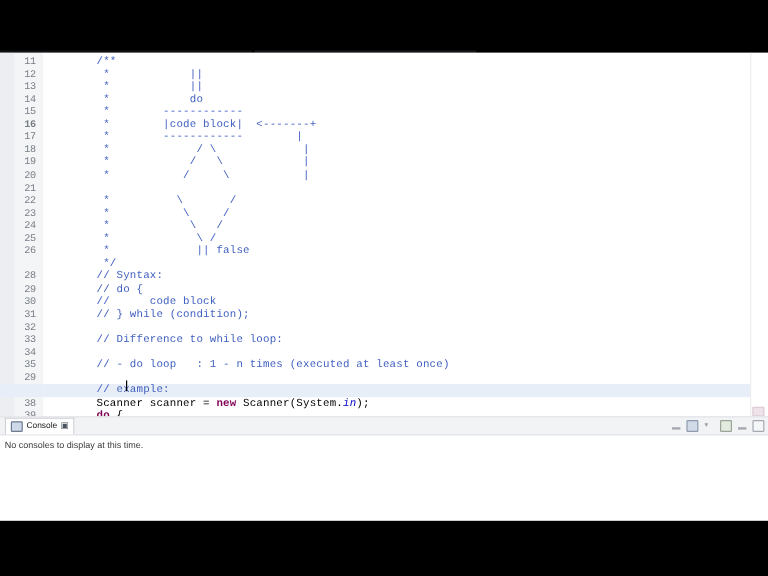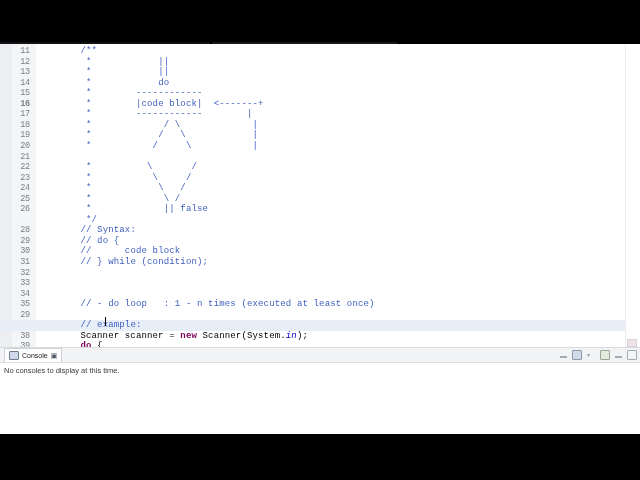--- a/index.html
+++ b/index.html
@@ -237,20 +237,23 @@
           </div>
           <div class="row" style="position: absolute; left: 0px; top: 202.45px; width: 590px;">
             <span class="code" style="left: 0px;"><span class="plain">        </span><span class="cmt">//      code block</span></span>
           </div>
           <div class="row" style="position: absolute; left: 0px; top: 213px; width: 590px;">
             <span class="code" style="left: 0px;"><span class="plain">        </span><span class="cmt">// } while (condition);</span></span>
           </div>
           <div class="row" style="position: absolute; left: 0px; top: 223.55px; width: 590px;">
             <span class="code" style="left: 0px;"><span class="plain"></span></span>
           </div>
+          <div class="row" style="position: absolute; left: 0px; top: 234.1px; width: 590px;">
+            <span class="code" style="left: 0px;"><span class="plain">        </span><span class="cmt">// Difference to while loop:</span></span>
+          </div>
           <div class="row" style="position: absolute; left: 0px; top: 255.2px; width: 590px;">
             <span class="code" style="left: 0px;"><span class="plain">        </span><span class="cmt">// - do loop   : 1 - n times (executed at least once)</span></span>
           </div>
           <div class="row" style="position: absolute; left: 0px; top: 265.75px; width: 590px;">
             <span class="code" style="left: 0px;"><span class="plain"></span></span>
           </div>
           <div class="row hl" style="position: absolute; left: 0px; top: 276.3px; width: 590px;">
             <span class="code" style="left: 0px;"><span class="plain">        </span><span class="cmt">// example:</span></span>
           </div>
           <div class="row" style="position: absolute; left: 0px; top: 286.85px; width: 590px;">

